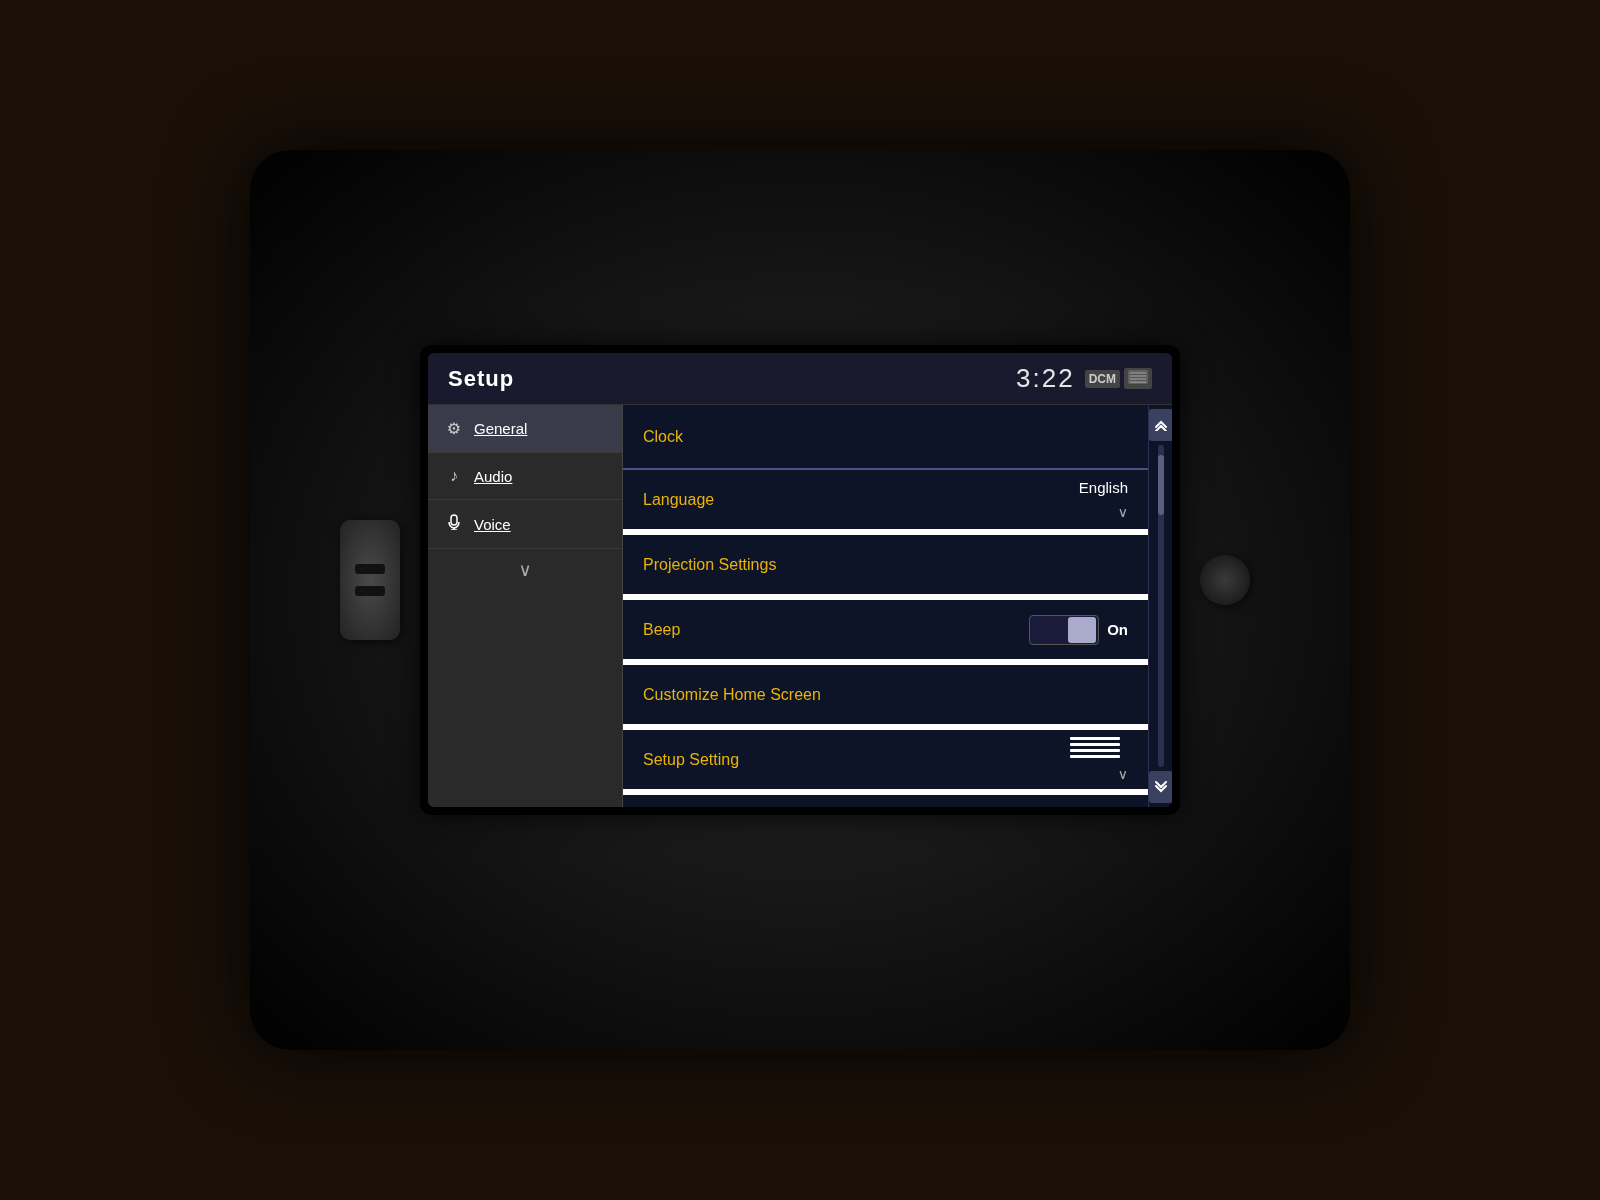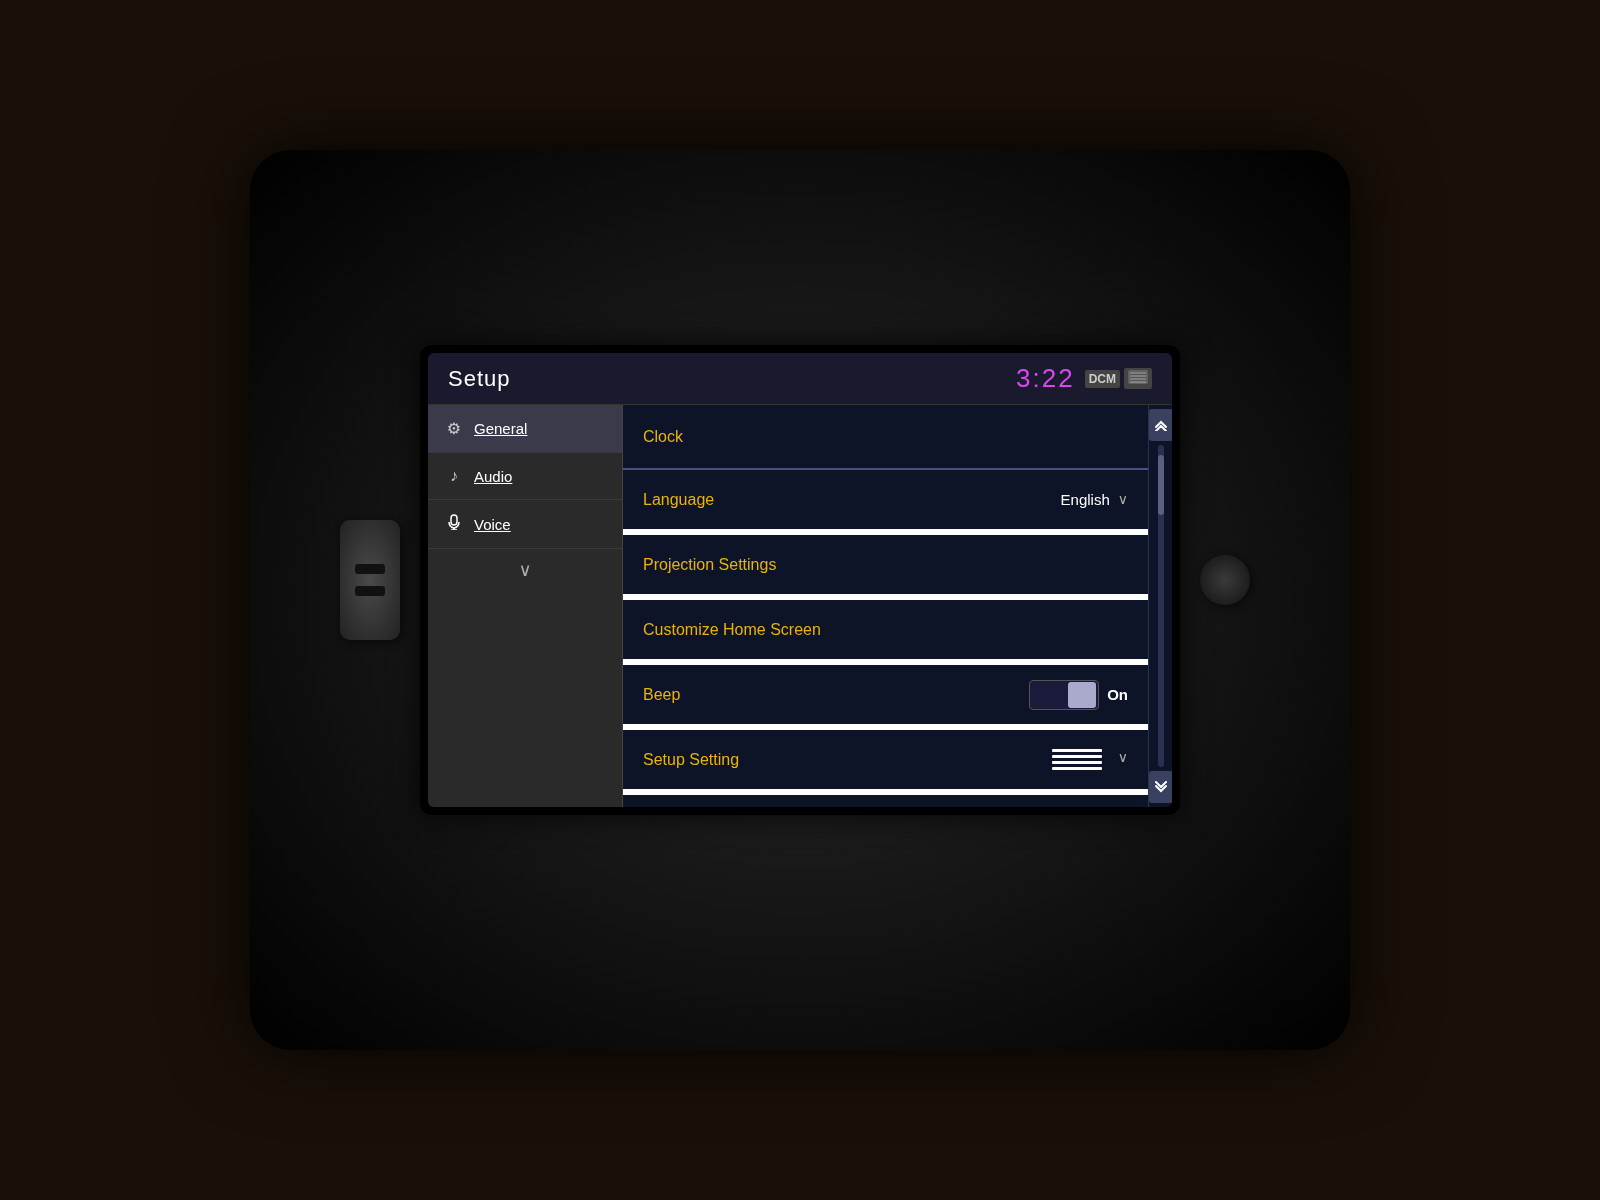--- a/index.html
+++ b/index.html
@@ -55,32 +55,32 @@
       display: flex;
       align-items: center;
       justify-content: space-between;
       border-bottom: 1px solid #333;
       height: 52px;
     }
 
     .header-title {
       color: #ffffff;
       font-size: 22px;
-      font-weight: normal;
+      font-weight: bold;
       letter-spacing: 1px;
     }
 
     .header-right {
       display: flex;
       align-items: center;
       gap: 10px;
     }
 
     .clock-display {
-      color: #d946ef;
+      color: #e5e5e5;
       font-size: 26px;
       font-weight: 300;
       letter-spacing: 2px;
     }
 
     .status-icons {
       display: flex;
       gap: 4px;
       align-items: center;
     }
@@ -176,22 +176,23 @@
       color: #eab308;
       font-size: 16px;
       font-weight: 500;
       flex: 1;
     }
 
     .menu-item-value {
       color: #ffffff;
       font-size: 15px;
       display: flex;
-      align-items: flex-start;
+      align-items: flex-end;
       gap: 8px;
+      flex-direction: column;
     }
 
     .dropdown-arrow {
       color: #aaa;
       font-size: 14px;
     }
 
     
     .toggle-container {
       display: flex;
@@ -398,31 +399,31 @@
                   <span>English</span>
                   <span class="dropdown-arrow">∨</span>
                 </div>
               </div>
 
               <div class="menu-item">
                 <span class="menu-item-label">Projection Settings</span>
               </div>
 
               <div class="menu-item">
-                <span class="menu-item-label">Customize Home Screen</span>
-              </div>
-
-              <div class="menu-item">
                 <span class="menu-item-label">Beep</span>
                 <div class="toggle-container">
                   <div class="toggle-track">
                     <div class="toggle-thumb"></div>
                   </div>
                   <span class="toggle-on-label">On</span>
                 </div>
+              </div>
+
+              <div class="menu-item">
+                <span class="menu-item-label">Customize Home Screen</span>
               </div>
 
               <div class="menu-item">
                 <span class="menu-item-label">Setup Setting</span>
                 <div class="menu-item-value">
                   <div class="theme-lines">
                     <div class="theme-line"></div>
                     <div class="theme-line"></div>
                     <div class="theme-line"></div>
                     <div class="theme-line"></div>

